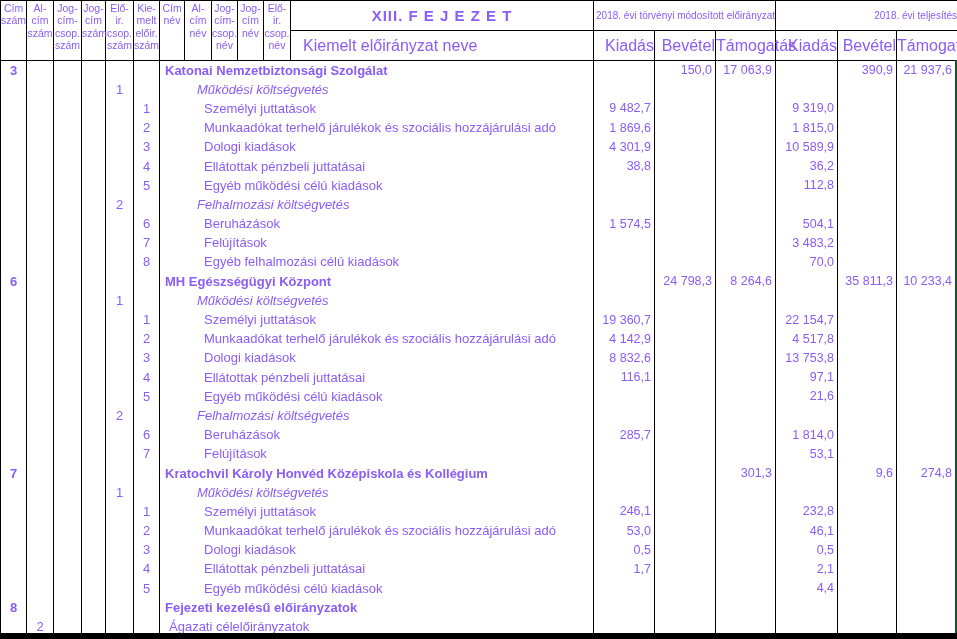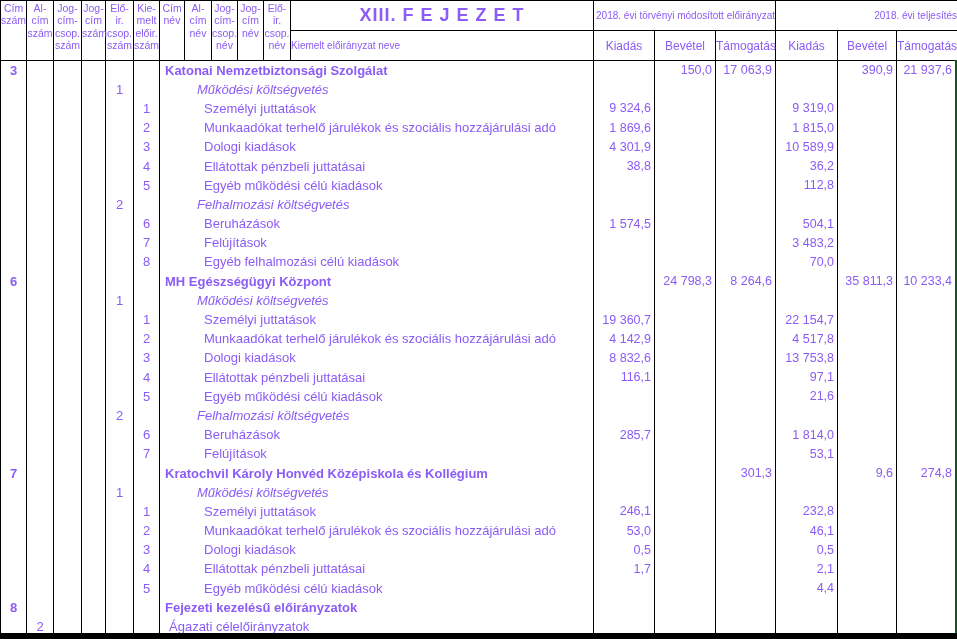--- a/index.html
+++ b/index.html
@@ -24,40 +24,40 @@
   }
   th.small{
     font-size:10.5px;
     line-height:12.3px;
     vertical-align:top;
     padding-top:1px;
     text-align:center;
     white-space:pre-line;
   }
   th.chapter{
-    font-size:18px;
+    font-size:15px;
     font-weight:bold;
     text-align:center;
     letter-spacing:1px;
   }
   th.yeargroup{
     font-size:10px;
     line-height:14px;
     text-align:right;
     vertical-align:middle;
   }
   th.kiemelt{
-    font-size:10px;
+    font-size:16px;
     text-align:left;
-    padding-left:0;
+    padding-left:12px;
     vertical-align:middle;
   }
   th.valhead{
-    font-size:12px;
-    text-align:center;
+    font-size:16px;
+    text-align:right;
     vertical-align:middle;
   }
   tr.hrow{height:30px;}
   
   tbody tr{height:19.2px;}
   tbody td{
     border-left:1px solid #000;
     padding:0;
     font-size:13px;
     vertical-align:middle;
@@ -187,21 +187,21 @@
           <td class="val"></td>
         </tr>
         <tr>
           <td class="code"></td>
           <td class="code"></td>
           <td class="code"></td>
           <td class="code"></td>
           <td class="code"></td>
           <td class="code">1</td>
           <td colspan="6" class="namec item">Személyi juttatások</td>
-          <td class="val">9 324,6</td>
+          <td class="val">9 482,7</td>
           <td class="val"></td>
           <td class="val"></td>
           <td class="val">9 319,0</td>
           <td class="val"></td>
           <td class="val"></td>
         </tr>
         <tr>
           <td class="code"></td>
           <td class="code"></td>
           <td class="code"></td>

